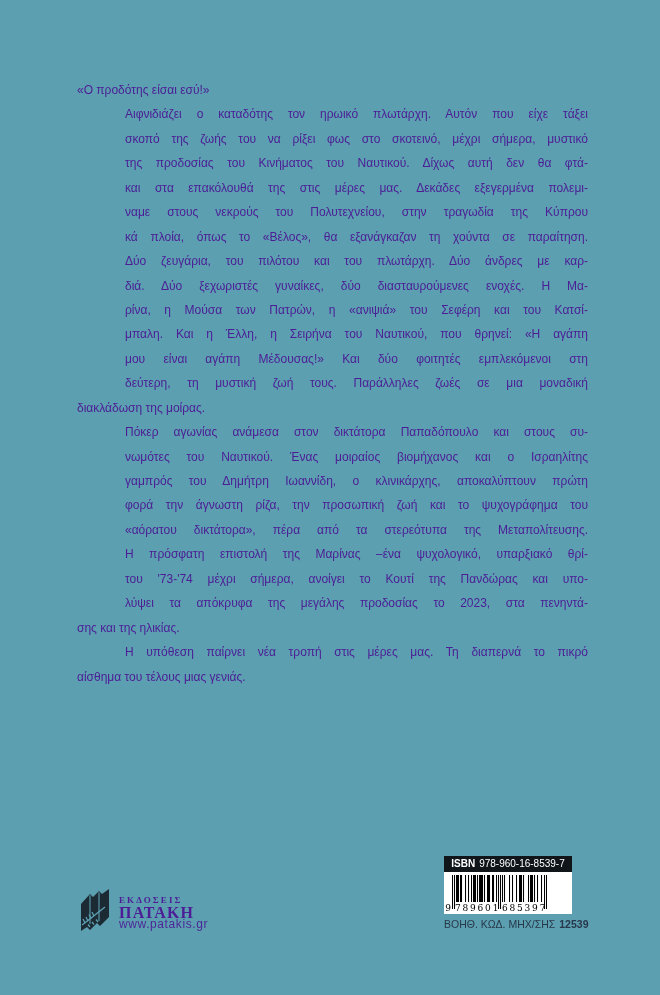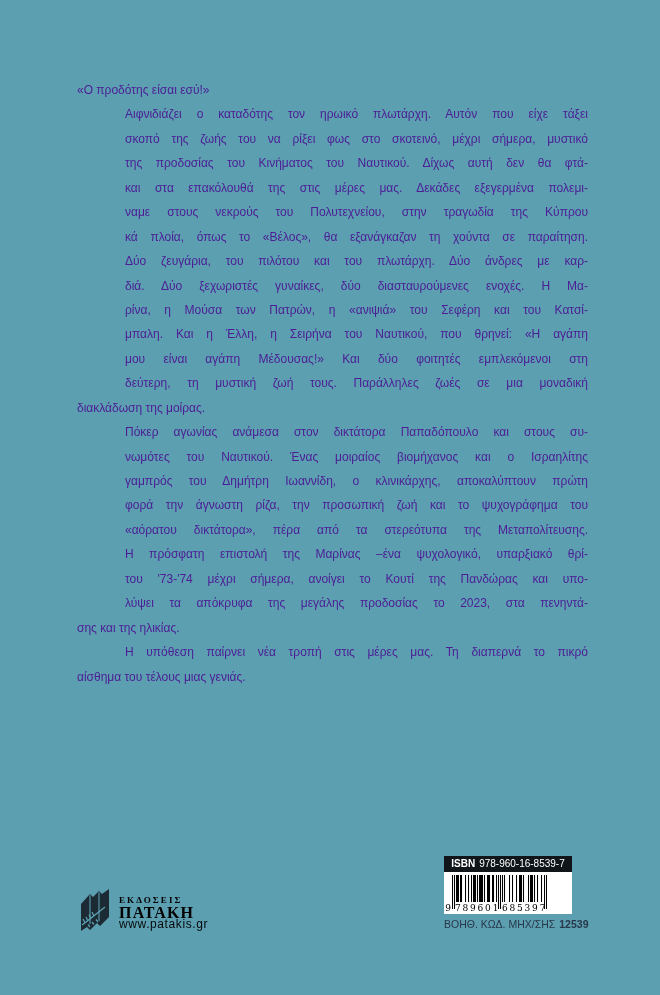--- a/index.html
+++ b/index.html
@@ -35,21 +35,21 @@
     text-justify: inter-word;
     margin-left: 48px;
   }
   
   .logo {
     position: absolute;
     left: 78px;
     top: 888px;
     display: flex;
     align-items: flex-start;
-    color: #000000;
+    color: #4c1d95;
   }
   .logo-icon { width: 34px; height: 44px; display: block; }
   .logo-text { margin-left: 7px; padding-top: 7px; }
   .logo-imprint {
     font-family: "Liberation Serif", "DejaVu Serif", serif;
     font-size: 9px;
     font-weight: 700;
     letter-spacing: 2.1px;
     line-height: 10px;
   }

